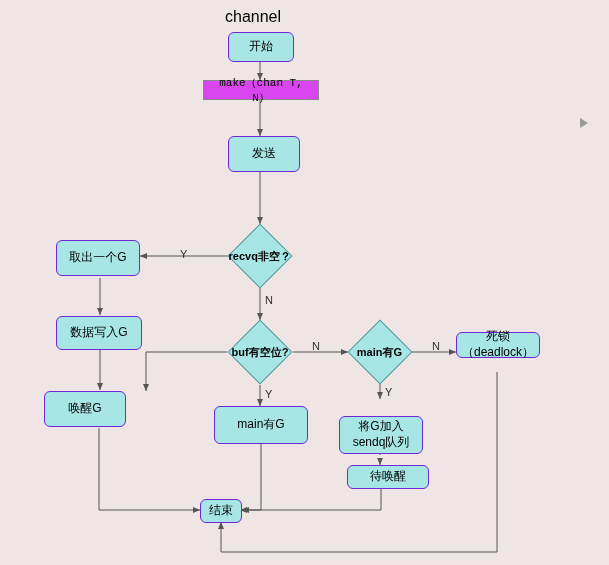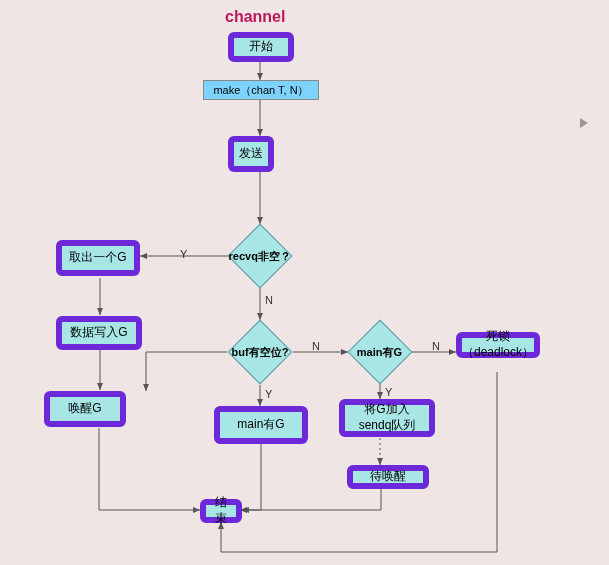--- a/index.html
+++ b/index.html
@@ -1,19 +1,19 @@
 <!DOCTYPE html>
 <html><head>
 <meta charset="utf-8">
 <style>
 html,body{margin:0;padding:0}
 body{background:#f0e5e5;width:609px;height:565px;position:relative;font-family:Arial,"Microsoft YaHei",sans-serif}
-.title{position:absolute;font-weight:bold;font-size:16px;color:#be185d}
-.box{position:absolute;background:#a8e6e6;border:6px solid #6d28d9;border-radius:6px;display:flex;align-items:center;justify-content:center;text-align:center;font-size:12px;color:#000;line-height:1.3;padding:2px 4px;box-sizing:border-box}
-.plain{position:absolute;border:1px solid #888;background:#7dd3fc;font-family:Liberation Sans, sans-serif;font-size:11px;text-align:center;padding:2px 4px;box-sizing:border-box;display:flex;align-items:center;justify-content:center}
+.title{position:absolute;font-weight:normal;font-size:16px;color:#000000}
+.box{position:absolute;background:#a8e6e6;border:1px solid #6d28d9;border-radius:6px;display:flex;align-items:center;justify-content:center;text-align:center;font-size:12px;color:#000;line-height:1.3;padding:2px 4px;box-sizing:border-box}
+.plain{position:absolute;border:1px solid #888;background:#d946ef;font-family:Liberation Mono, monospace;font-size:11px;text-align:center;padding:2px 4px;box-sizing:border-box;display:flex;align-items:center;justify-content:center}
 .diamond{position:absolute;background:#a8e6e6;border:1px solid #5a9a9a;display:flex;align-items:center;justify-content:center;font-size:11px;font-weight:bold;color:#000;transform:rotate(45deg);box-sizing:border-box}
 .diamond span{transform:rotate(-45deg);white-space:nowrap}
 .lbl{position:absolute;font-size:11px;color:#333}
 .play{position:absolute;width:0;height:0;border-top:5px solid transparent;border-bottom:5px solid transparent;border-left:8px solid #999}
 svg{position:absolute;top:0;left:0;width:609px;height:565px;pointer-events:none}
 </style>
 </head>
 <body>
 
 <svg>
@@ -40,38 +40,38 @@
 <path d="M497,372 L497,552 L221,552 L221,522"></path>
 <path d="M99,428 L99,510 L200,510"></path>
 </g>
 <path d="M380,438 L380,465" stroke="#555" fill="none" stroke-dasharray="2,3" marker-end="url(#ah)"></path>
 </svg>
 
 <div class="title" style="left:225px;top:8px">channel</div>
 
 <div class="box" style="left:228px;top:32px;width:66px;height:30px">开始</div>
 <div class="plain" style="left:203px;top:80px;width:116px;height:20px">make（chan T, N）</div>
-<div class="box" style="left:228px;top:136px;width:46px;height:36px">发送</div>
+<div class="box" style="left:228px;top:136px;width:72px;height:36px">发送</div>
 
 <div class="diamond" style="left:237px;top:233px;width:46px;height:46px">
     <span>recvq非空？</span>
   </div>
 <div class="diamond" style="left:237px;top:329px;width:46px;height:46px">
     <span>buf有空位?</span>
   </div>
 <div class="diamond" style="left:357px;top:329px;width:46px;height:46px">
     <span>main有G</span>
   </div>
 
 <div class="box" style="left:56px;top:240px;width:84px;height:36px">取出一个G</div>
 <div class="box" style="left:56px;top:316px;width:86px;height:34px">数据写入G</div>
 <div class="box" style="left:44px;top:391px;width:82px;height:36px">唤醒G</div>
 
 <div class="box" style="left:214px;top:406px;width:94px;height:38px">main有G</div>
-<div class="box" style="left:339px;top:399px;width:96px;height:38px">将G加入sendq队列</div>
+<div class="box" style="left:339px;top:416px;width:84px;height:38px">将G加入sendq队列</div>
 <div class="box" style="left:347px;top:465px;width:82px;height:24px">待唤醒</div>
 <div class="box" style="left:456px;top:332px;width:84px;height:26px">死锁（deadlock）</div>
 <div class="box" style="left:200px;top:499px;width:42px;height:24px">结束</div>
 
 <div class="lbl" style="left:180px;top:248px">Y</div>
 <div class="lbl" style="left:265px;top:294px">N</div>
 <div class="lbl" style="left:265px;top:388px">Y</div>
 <div class="lbl" style="left:312px;top:340px">N</div>
 <div class="lbl" style="left:385px;top:386px">Y</div>
 <div class="lbl" style="left:432px;top:340px">N</div>

